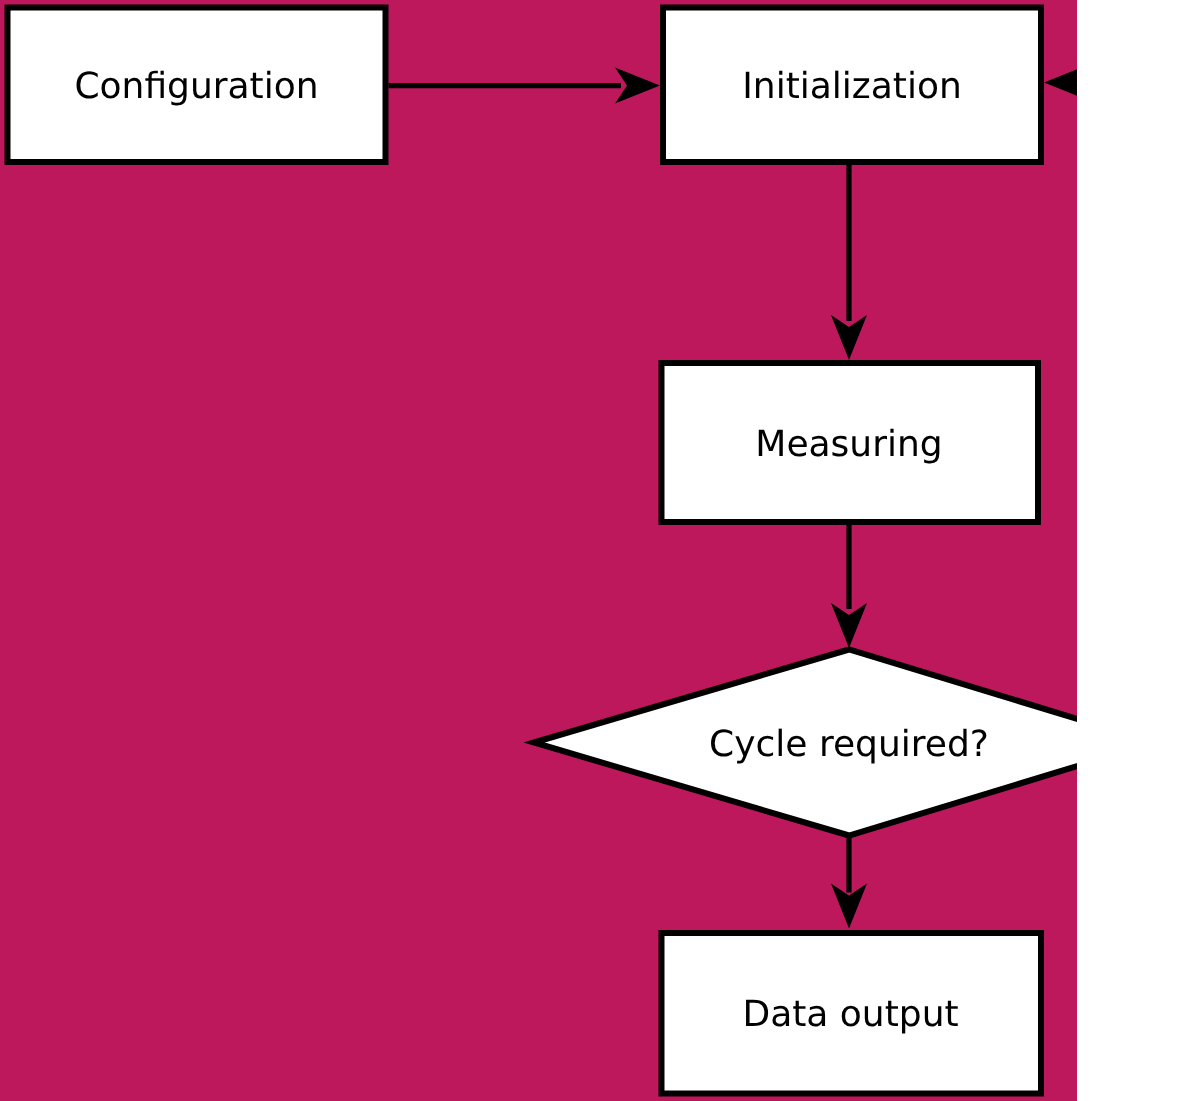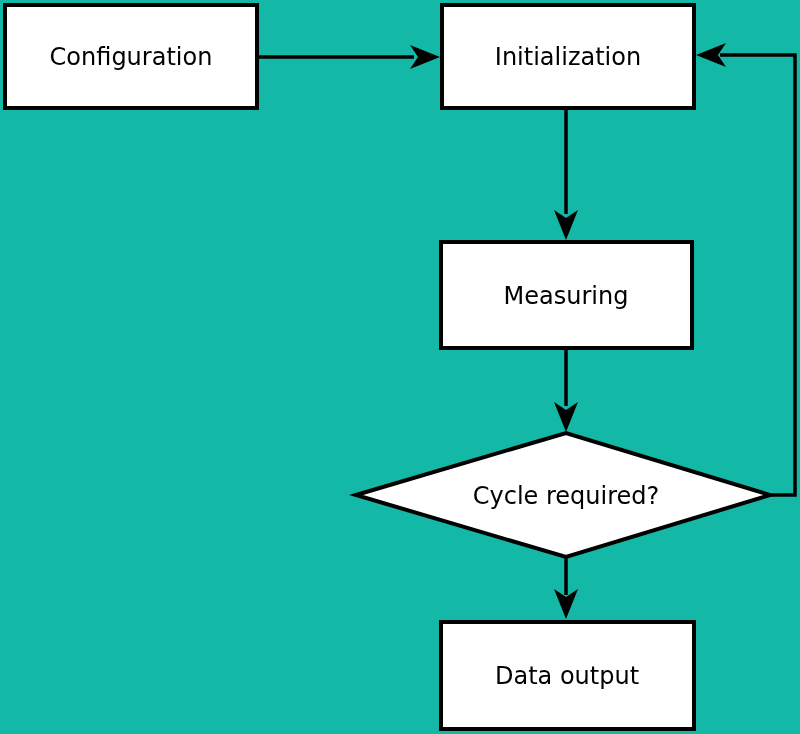--- a/index.html
+++ b/index.html
@@ -2,23 +2,23 @@
 <html><head>
 <meta charset="utf-8">
 <style>
   html, body {
     margin: 0;
     padding: 0;
     background: #ffffff;
   }
   .stage {
     position: relative;
-    width: 800px;
+    width: 718px;
     height: 734px;
-    background: #14b8a6;
+    background: #be185d;
     overflow: hidden;
   }
   svg {
     display: block;
   }
   .shape {
     fill: #ffffff;
     stroke: #000000;
     stroke-width: 4;
   }

